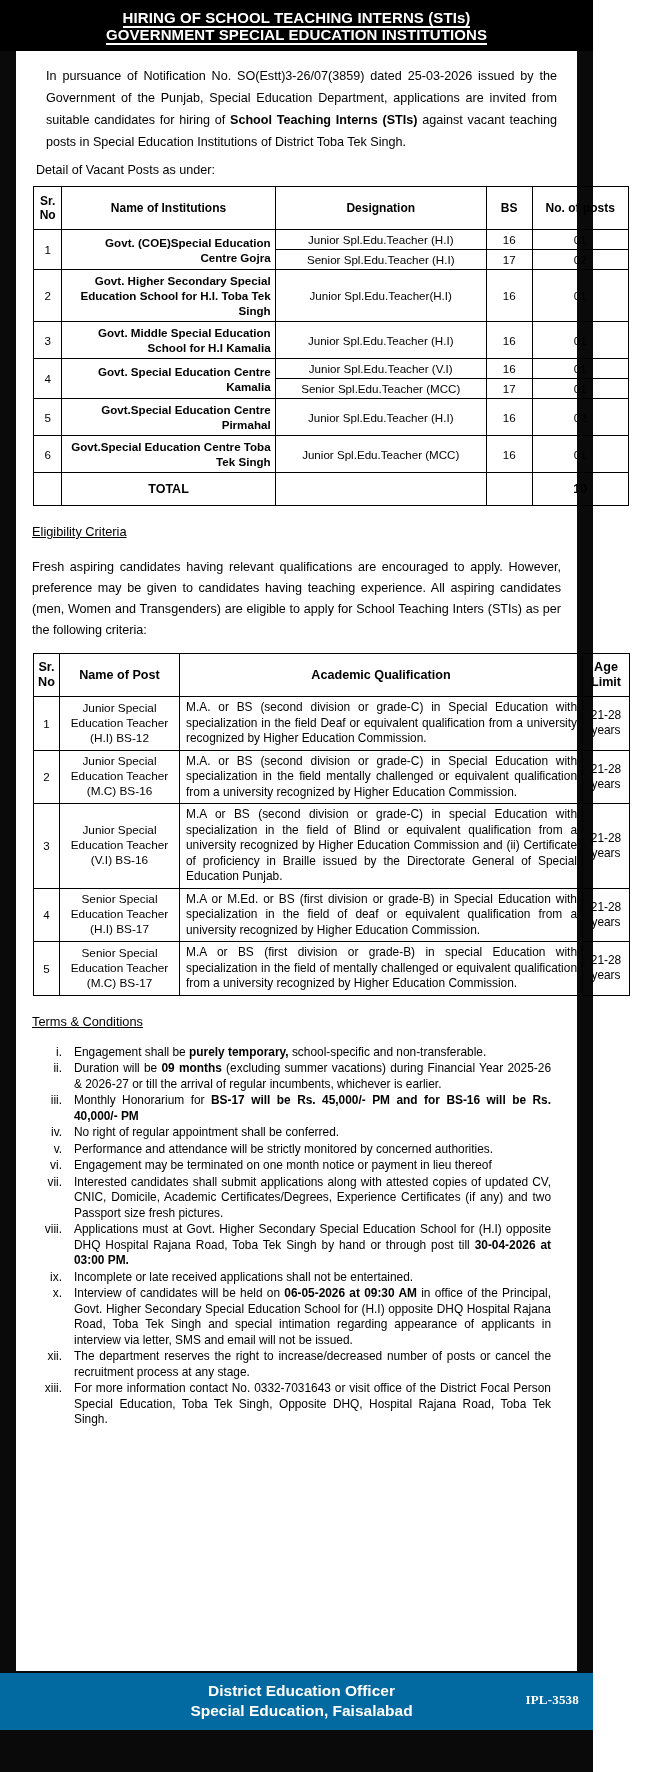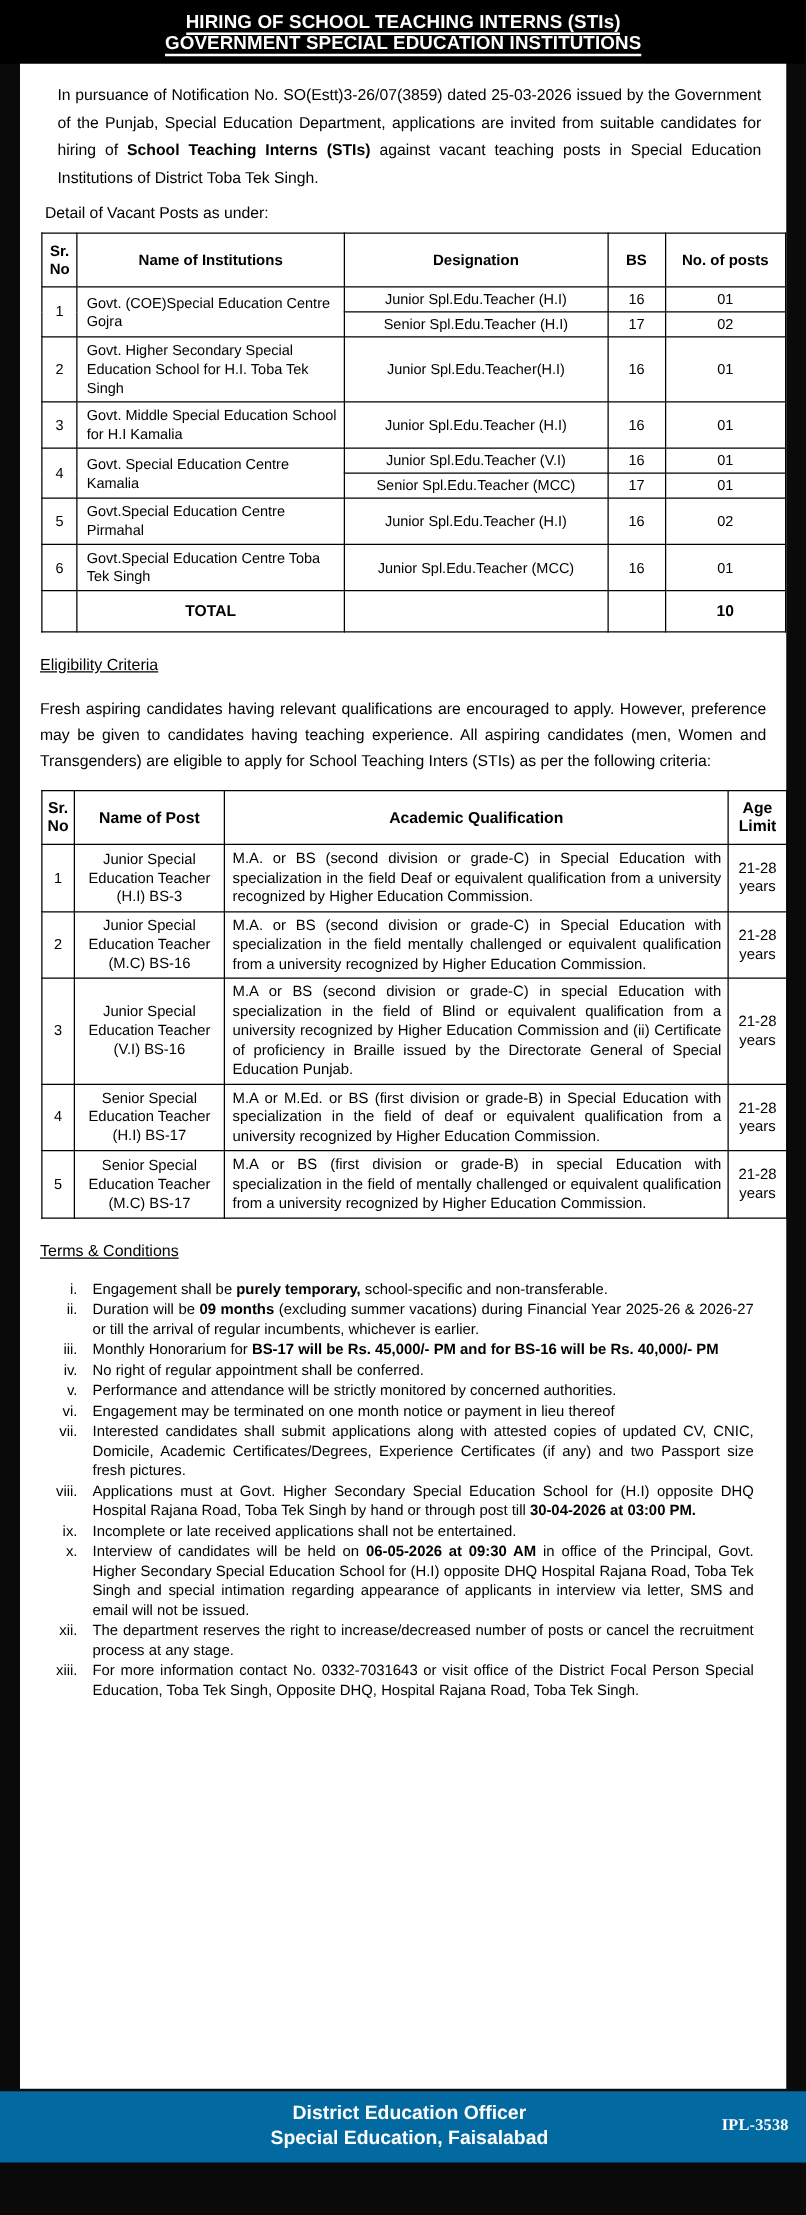--- a/index.html
+++ b/index.html
@@ -10,21 +10,21 @@
   }
   body {
     width: 645px;
     height: 1772px;
     font-family: "Liberation Sans", sans-serif;
     color: #000;
     overflow: hidden;
     position: relative;
   }
   .page {
-    width: 645px;
+    width: 593px;
     height: 1772px;
     background: #0a0a0a;
     position: relative;
     padding: 0;
   }
   
   .header-band {
     background: #000;
     color: #fff;
     text-align: center;
@@ -89,23 +89,24 @@
   
   .t1 { font-size: 11.6px; }
   .t1 th {
     font-weight: bold;
     text-align: center;
     font-size: 12px;
     padding: 7px 3px;
   }
   .t1 td { text-align: center; }
   .t1 td.inst {
-    text-align: left;
+    text-align: right;
     padding-left: 7px;
     line-height: 15px;
+    font-weight: bold;
   }
   .t1 td.desig { text-align: center; }
   .t1 .total {
     font-weight: bold;
     font-size: 12.5px;
     padding: 9px 0;
   }
   .c-sr   { width: 28px; }
   .c-inst { width: 210px; }
   .c-des  { width: 208px; }
@@ -298,21 +299,21 @@
         <tr>
           <th>Sr. No</th>
           <th>Name of Post</th>
           <th>Academic Qualification</th>
           <th>Age Limit</th>
         </tr>
       </thead>
       <tbody id="t2-body">
           <tr>
             <td>1</td>
-            <td class="post">Junior Special Education Teacher (H.I) BS-3</td>
+            <td class="post">Junior Special Education Teacher (H.I) BS-12</td>
             <td class="qual">M.A. or BS (second division or grade-C) in Special Education with specialization in the field Deaf or equivalent qualification from a university recognized by Higher Education Commission.</td>
             <td class="age">21-28 years</td>
           </tr>
           <tr>
             <td>2</td>
             <td class="post">Junior Special Education Teacher (M.C) BS-16</td>
             <td class="qual">M.A. or BS (second division or grade-C) in Special Education with specialization in the field mentally challenged or equivalent qualification from a university recognized by Higher Education Commission.</td>
             <td class="age">21-28 years</td>
           </tr>
           <tr>

